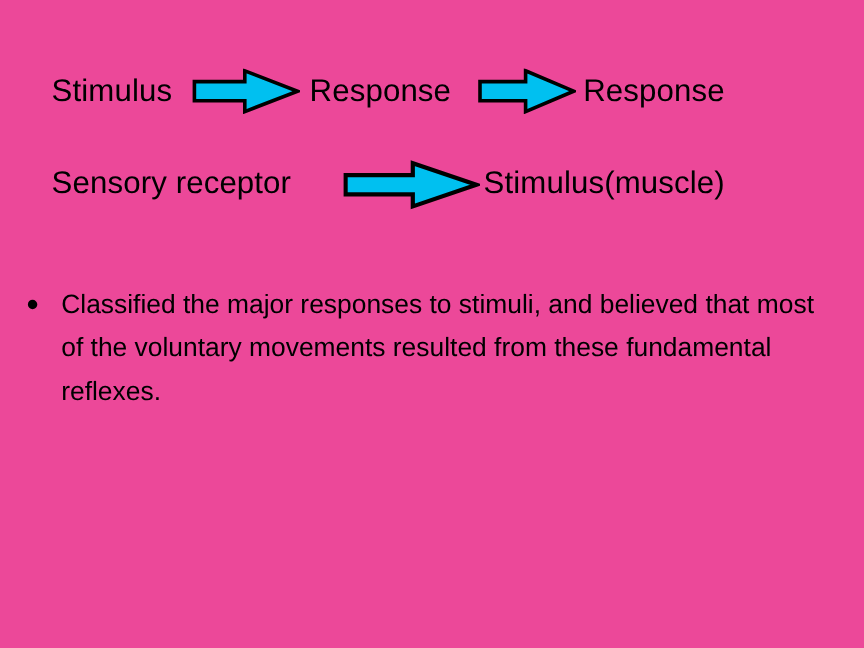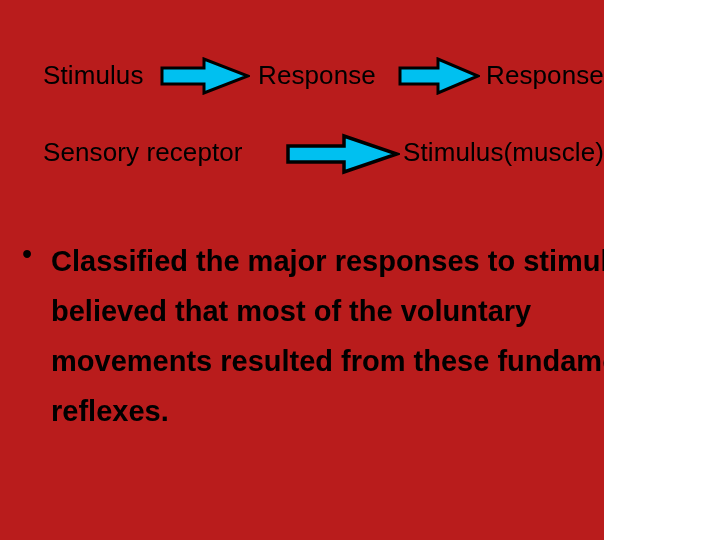--- a/index.html
+++ b/index.html
@@ -6,23 +6,23 @@
   html, body {
     margin: 0;
     padding: 0;
     background: #ffffff;
   }
   body {
     font-family: "Liberation Sans", sans-serif;
   }
   #slide {
     position: relative;
-    width: 604px;
+    width: 720px;
     height: 540px;
-    background: #b91c1c;
+    background: #ec4899;
     overflow: hidden;
   }
 
   
   .diagram-row {
     position: absolute;
     left: 0;
     width: 720px;
     height: 46px;
     display: block;
@@ -77,26 +77,25 @@
     width: 29px;
     font-family: "Liberation Sans", sans-serif;
     font-size: 29px;
     line-height: 36px;
     color: #000000;
     text-align: left;
   }
   #bullet-text {
     flex: 1 1 auto;
     font-family: "Liberation Sans", sans-serif;
-    font-size: 29px;
-    line-height: 50px;
+    font-size: 22px;
+    line-height: 36px;
     color: #000000;
     white-space: pre-line;
     letter-spacing: 0px;
-    font-weight: bold;
   }
 </style>
 </head>
 <body>
 
 <div id="slide">
 
   <div class="diagram-row" id="row-1">
 
     <span class="node-label" id="label-stimulus">Stimulus</span>

